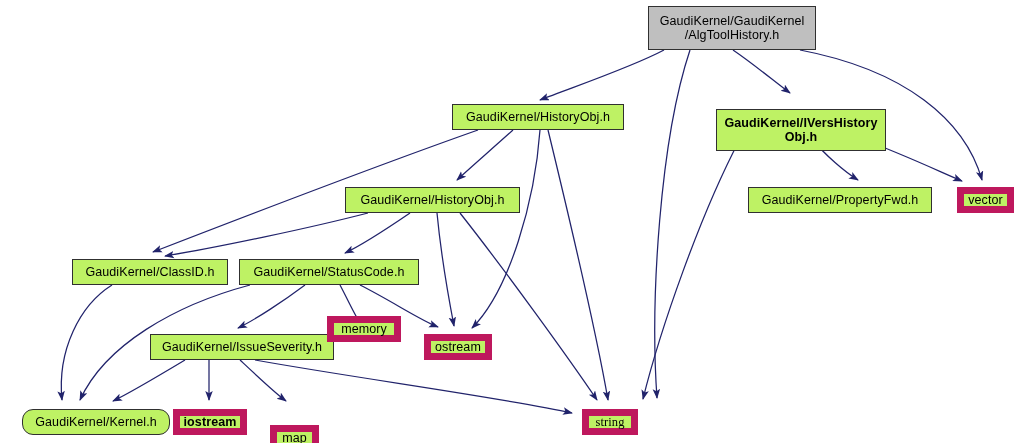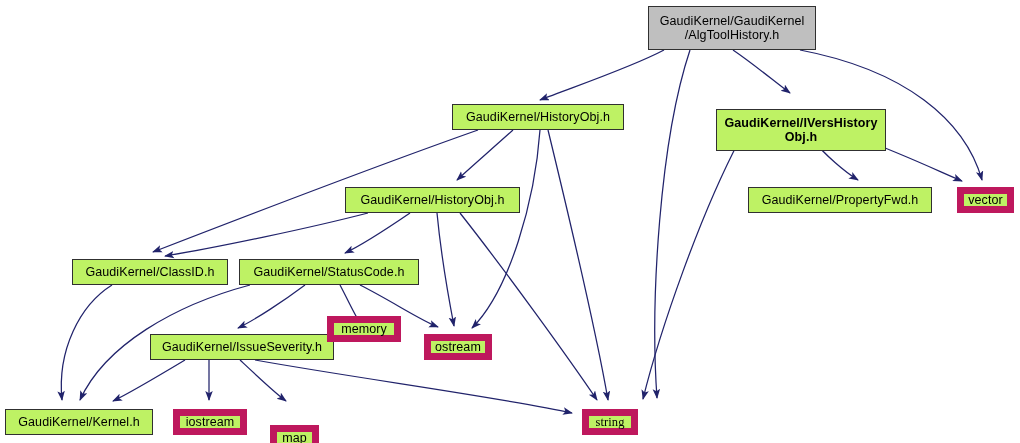--- a/index.html
+++ b/index.html
@@ -95,18 +95,18 @@
       <div class="node local" style="left: 716px; top: 109px; width: 170px; height: 42px; font-weight: bold;">GaudiKernel/IVersHistory
 Obj.h</div>
       <div class="node local" style="left: 345px; top: 187px; width: 175px; height: 26px;">GaudiKernel/HistoryObj.h</div>
       <div class="node local" style="left: 748px; top: 187px; width: 184px; height: 26px;">GaudiKernel/PropertyFwd.h</div>
       <div class="node system" style="left: 957px; top: 187px; width: 57px; height: 26px;">vector</div>
       <div class="node local" style="left: 72px; top: 259px; width: 156px; height: 26px;">GaudiKernel/ClassID.h</div>
       <div class="node local" style="left: 239px; top: 259px; width: 180px; height: 26px; text-align: center;">GaudiKernel/StatusCode.h</div>
       <div class="node local" style="left: 118px; top: 334px; width: 184px; height: 26px; margin-left: 32px;">GaudiKernel/IssueSeverity.h</div>
       <div class="node system" style="left: 327px; top: 316px; width: 74px; height: 26px;">memory</div>
       <div class="node system" style="left: 424px; top: 334px; width: 68px; height: 26px; text-align: center;">ostream</div>
-      <div class="node local" style="left: 5px; top: 409px; width: 148px; height: 26px;">GaudiKernel/Kernel.h</div>
-      <div class="node system" style="left: 173px; top: 409px; width: 74px; height: 26px;">iostream</div>
+      <div class="node local" style="left: 22px; top: 409px; width: 148px; height: 26px; border-radius: 11px;">GaudiKernel/Kernel.h</div>
+      <div class="node system" style="left: 173px; top: 409px; width: 74px; height: 26px; font-weight: bold;">iostream</div>
       <div class="node system" style="left: 270px; top: 425px; width: 49px; height: 26px;">map</div>
       <div class="node system" style="left: 582px; top: 409px; width: 56px; height: 26px; font-family: Liberation Serif, serif;">string</div>
     </div>
 </div>
 
 </body></html>

